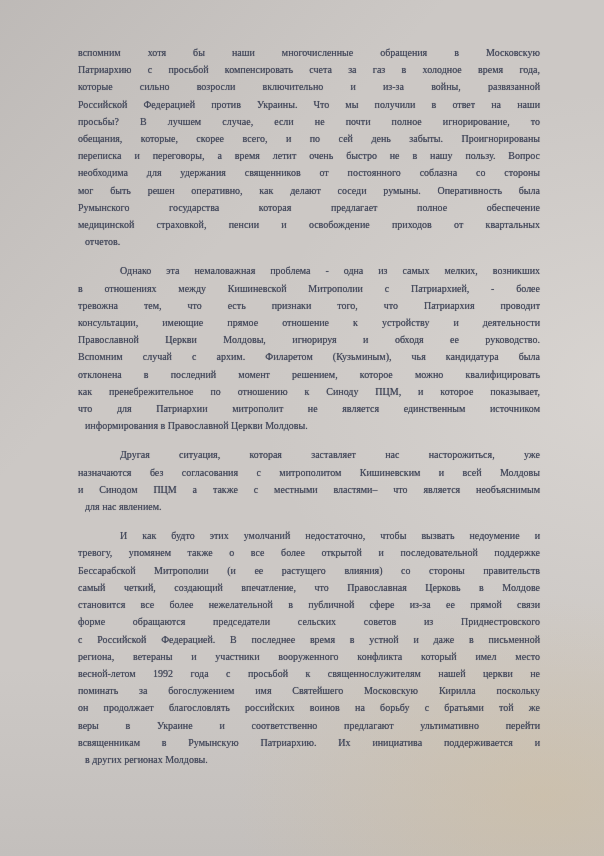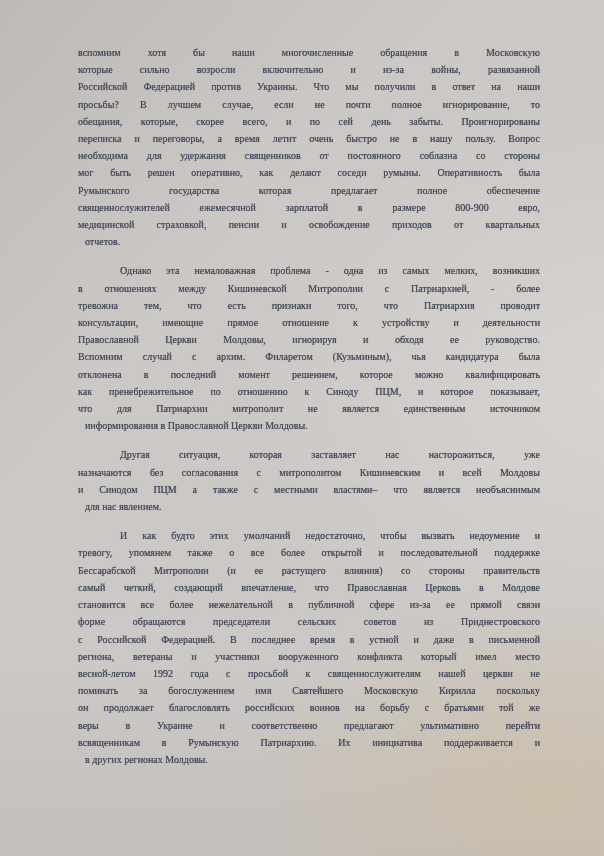--- a/index.html
+++ b/index.html
@@ -47,29 +47,29 @@
     padding-left: 42px;
   }
 </style>
 </head>
 <body>
 
 <div class="photo-page">
   <div class="text-block">
       <div class="paragraph">
         <div class="text-line">вспомним хотя бы наши многочисленные обращения в Московскую</div>
+        <div class="text-line">Патриархию с просьбой компенсировать счета за газ в холодное время года,</div>
         <div class="text-line">которые сильно возросли включительно и из-за войны, развязанной</div>
         <div class="text-line">Российской Федерацией против Украины. Что мы получили в ответ на наши</div>
         <div class="text-line">просьбы? В лучшем случае, если не почти полное игнорирование, то</div>
         <div class="text-line">обещания, которые, скорее всего, и по сей день забыты. Проигнорированы</div>
         <div class="text-line">переписка и переговоры, а время летит очень быстро не в нашу пользу. Вопрос</div>
         <div class="text-line">необходима для удержания священников от постоянного соблазна со стороны</div>
         <div class="text-line">мог быть решен оперативно, как делают соседи румыны. Оперативность была</div>
         <div class="text-line">Румынского государства которая предлагает полное обеспечение</div>
-        <div class="text-line">священнослужителей ежемесячной зарплатой в размере 800-900 евро,</div>
         <div class="text-line">медицинской страховкой, пенсии и освобождение приходов от квартальных</div>
         <div class="text-line last-line">отчетов.</div>
       </div>
       <div class="paragraph">
         <div class="text-line indent-line">Однако эта немаловажная проблема - одна из самых мелких, возникших</div>
         <div class="text-line">в отношениях между Кишиневской Митрополии с Патриархией, - более</div>
         <div class="text-line">тревожна тем, что есть признаки того, что Патриархия проводит</div>
         <div class="text-line">консультации, имеющие прямое отношение к устройству и деятельности</div>
         <div class="text-line">Православной Церкви Молдовы, игнорируя и обходя ее руководство.</div>
         <div class="text-line">Вспомним случай с архим. Филаретом (Кузьминым), чья кандидатура была</div>

